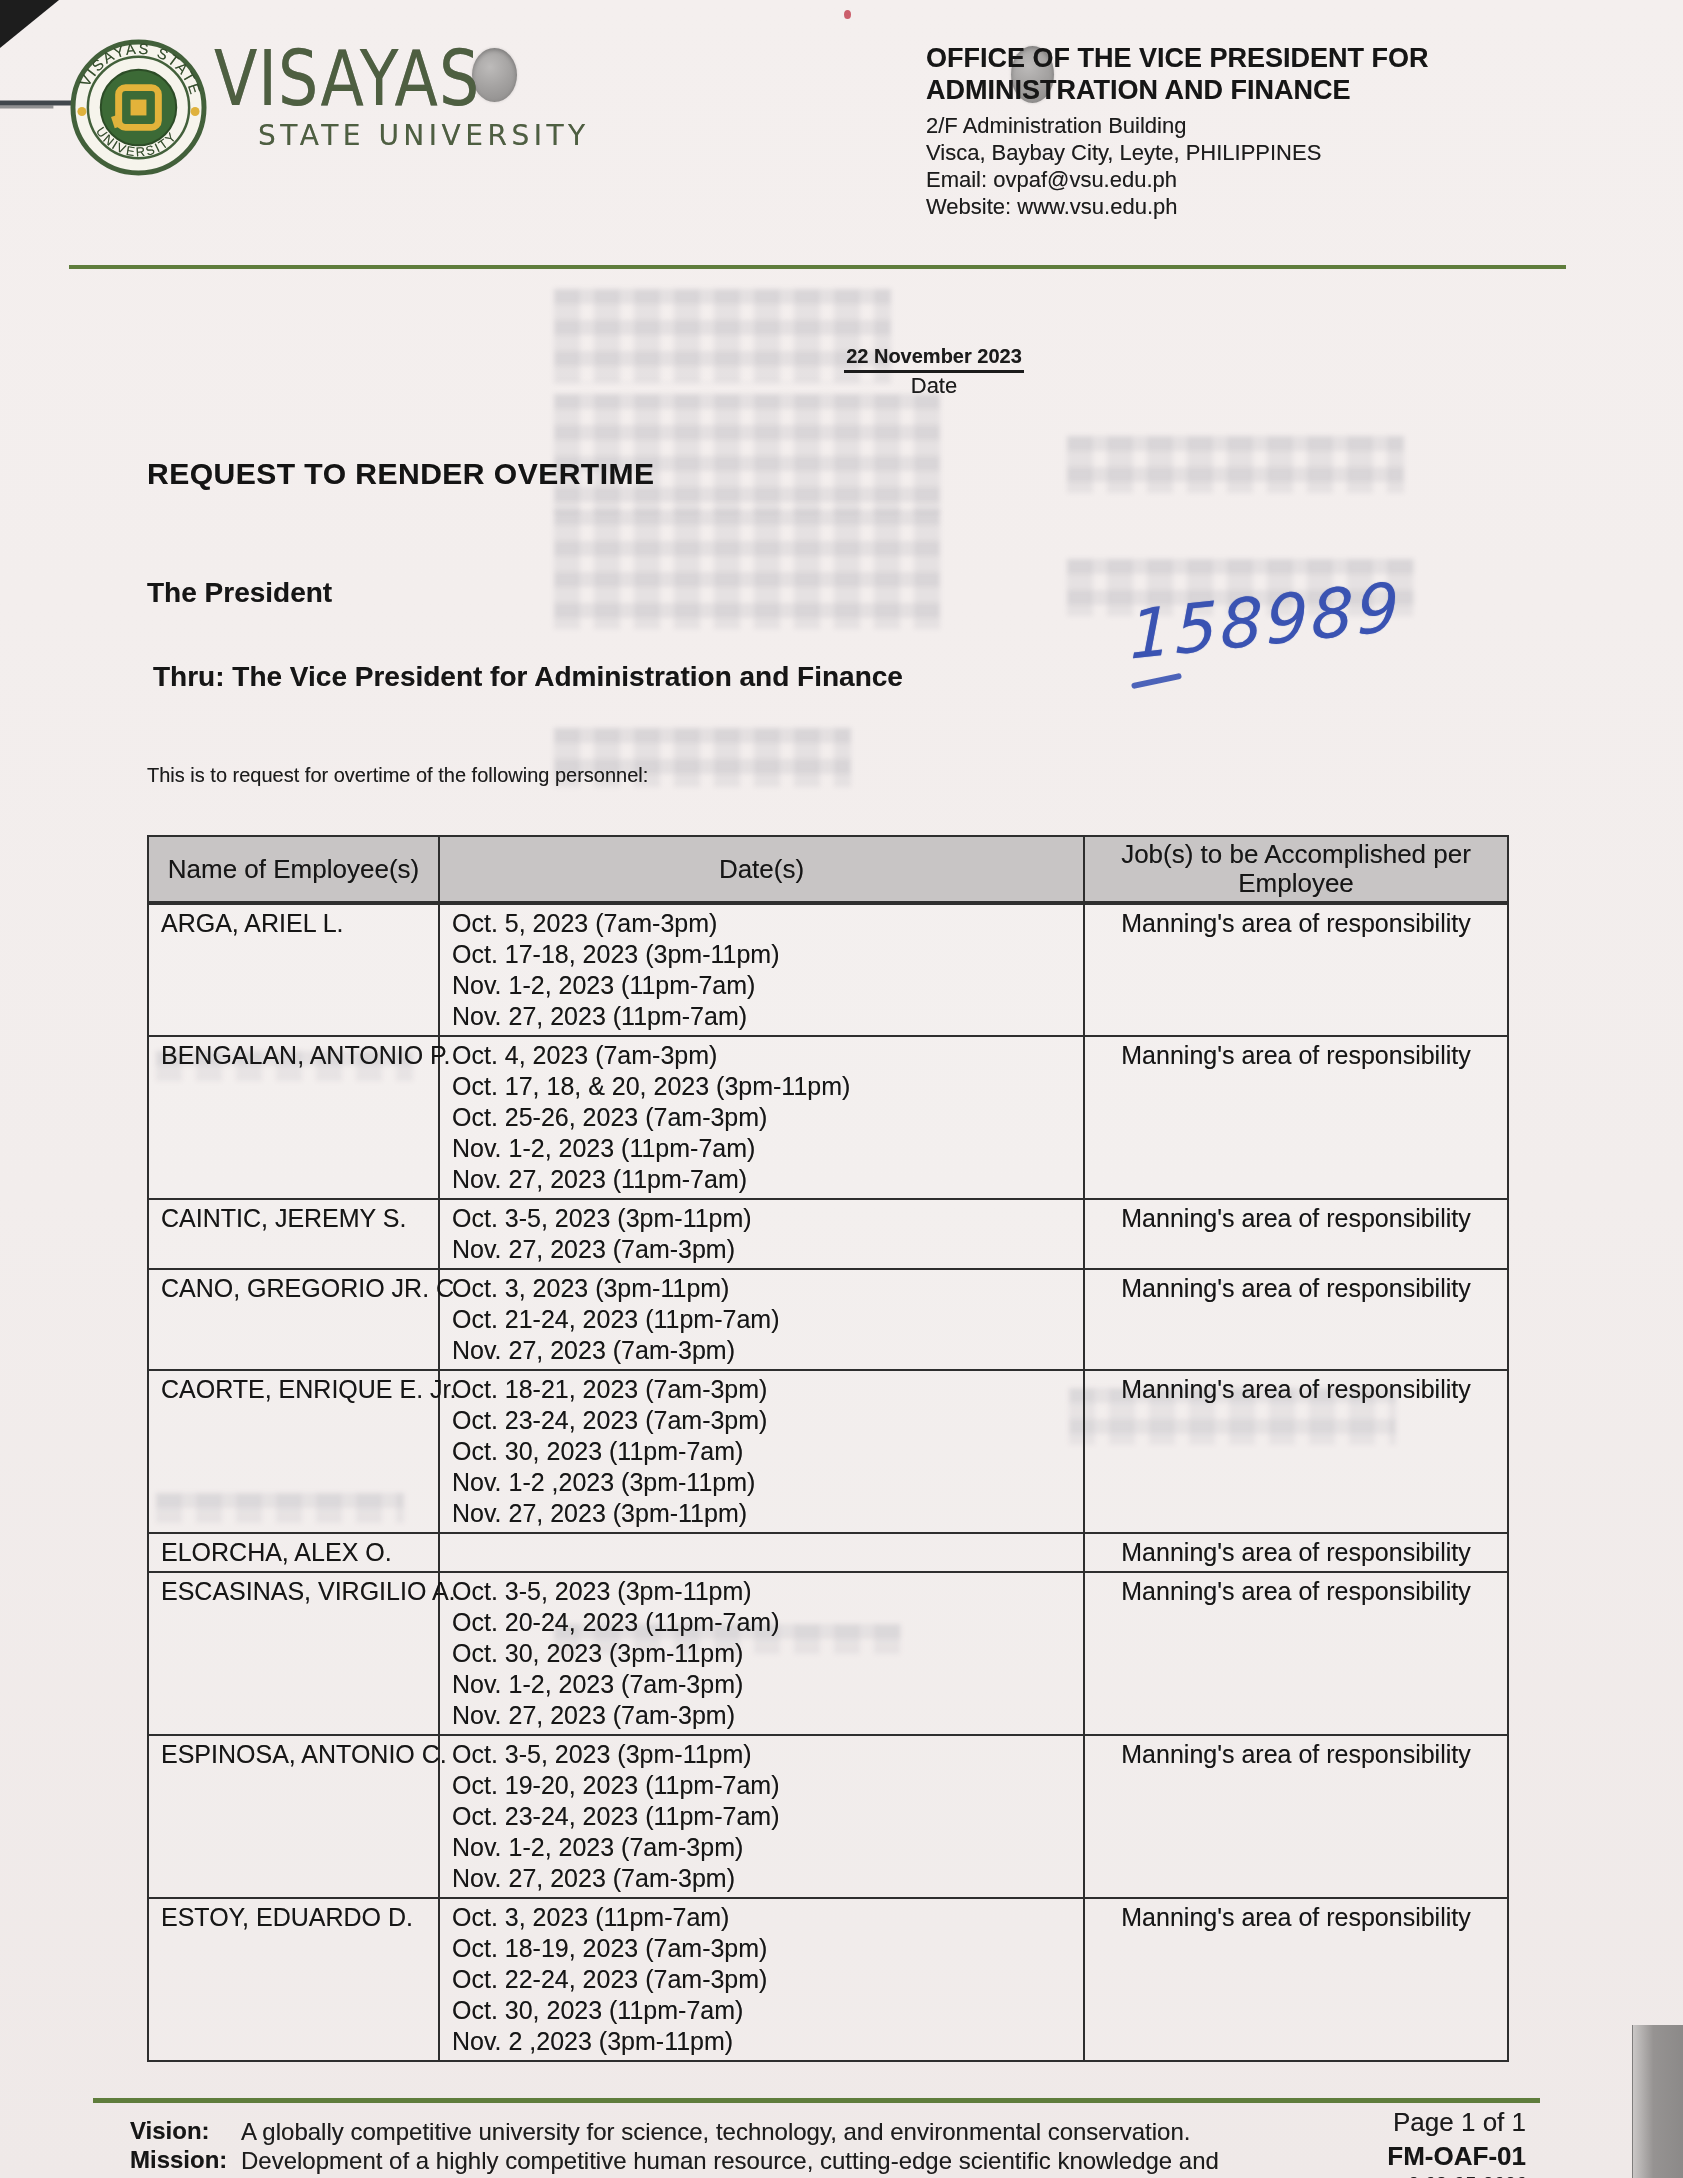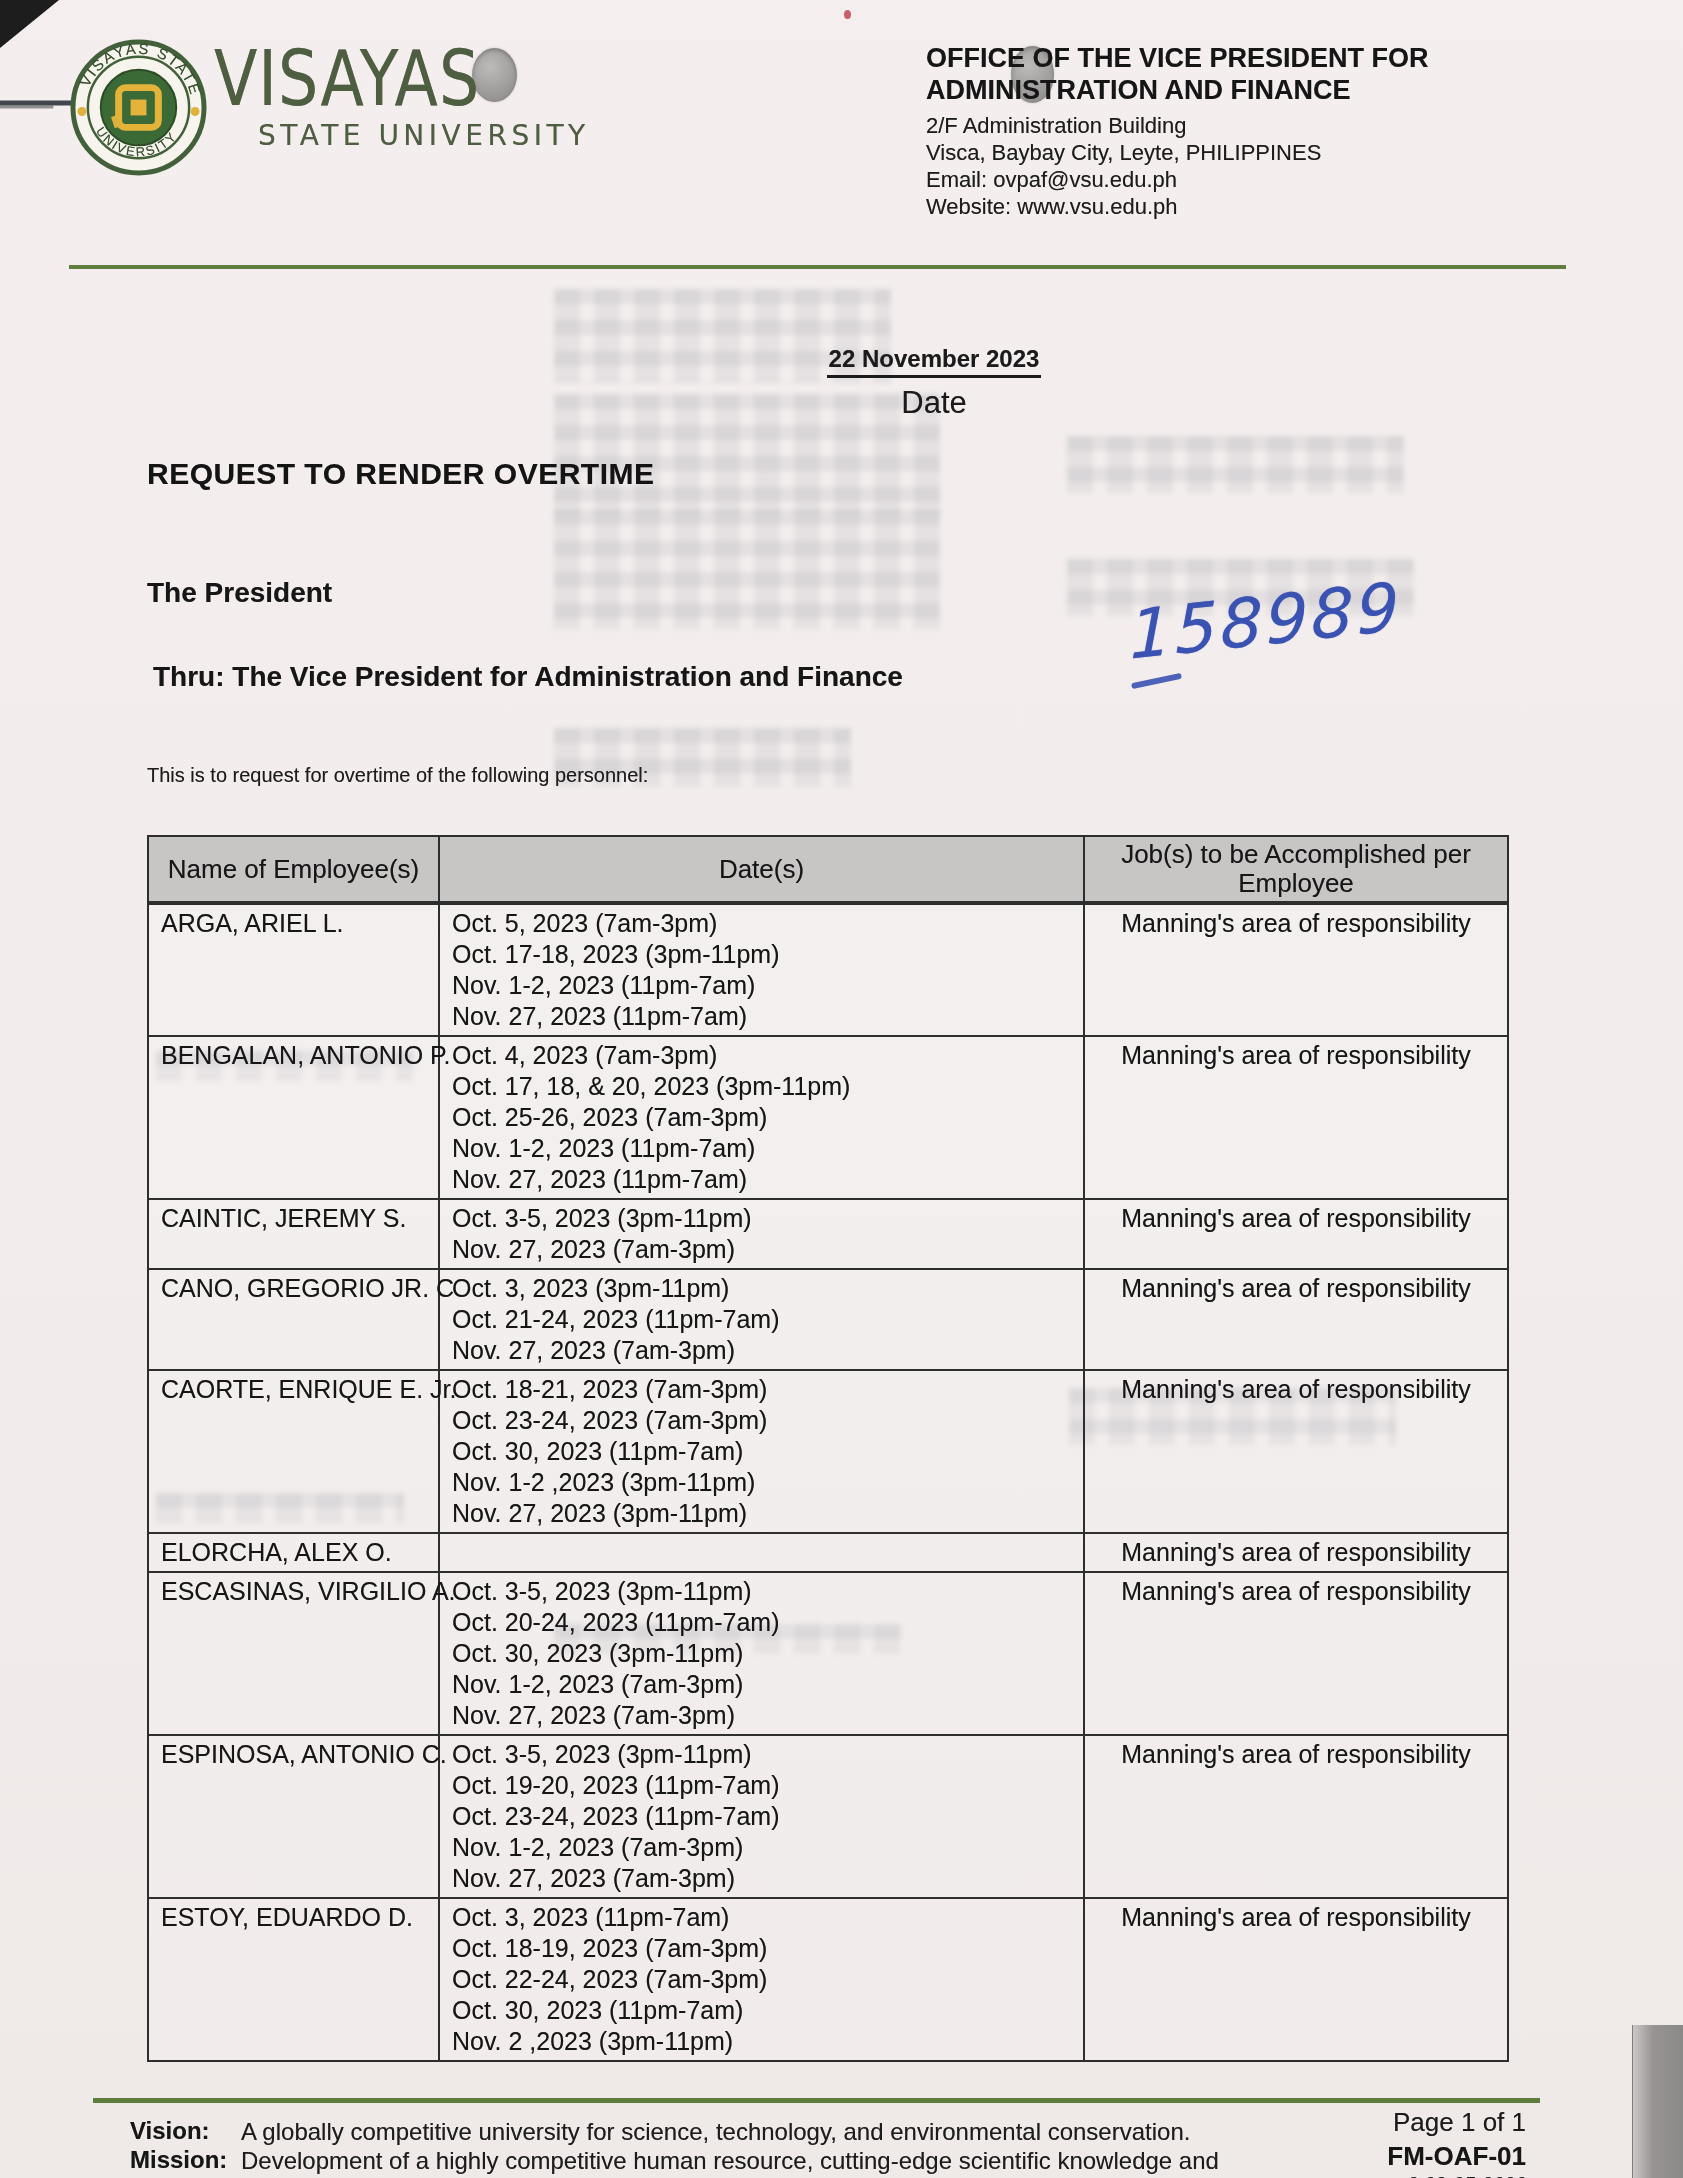--- a/index.html
+++ b/index.html
@@ -43,23 +43,23 @@
     font-size:28px;letter-spacing:4.5px;margin-left:44px;margin-top:8px;
     color:var(--brand-green,#4e5f41);white-space:nowrap;}
   .office-block{position:absolute;left:926px;top:42px;width:594px;}
   .office-title{font-weight:bold;font-size:27px;line-height:32px;color:#161616;width:515px;}
   .office-addr{margin-top:6px;font-size:22px;line-height:27px;color:#1c1c1c;}
   .green-rule{position:absolute;height:4px;background:var(--rule-green,#5f7d3c);}
   .rule-top{left:69px;top:265px;width:1497px;}
   .rule-bottom{left:93px;top:2098px;width:1447px;height:5px;}
   
   .date-block{position:absolute;left:820px;top:345px;width:228px;text-align:center;}
-  .date-value{font-size:24px;font-weight:bold;color:#1b1b1b;display:inline-block;
+  .date-value{font-size:20px;font-weight:bold;color:#1b1b1b;display:inline-block;
     border-bottom:3px solid #1b1b1b;padding:0 2px 2px 2px;}
-  .date-label{font-size:31px;margin-top:7px;color:#1b1b1b;}
+  .date-label{font-size:22px;margin-top:0;color:#1b1b1b;}
   .doc-title{position:absolute;left:147px;top:457px;width:941px;text-align:left;
     font-size:30px;font-weight:bold;letter-spacing:0.5px;color:#141414;}
   .addressee{position:absolute;left:147px;top:577px;font-size:28px;font-weight:bold;color:#161616;}
   .thru-line{position:absolute;left:153px;top:661px;font-size:28px;font-weight:bold;color:#161616;}
   .intro-line{position:absolute;left:147px;top:764px;font-size:20px;color:#1c1c1c;}
   .handwritten{position:absolute;left:1129px;top:582px;
     font-family:"DejaVu Sans",sans-serif;font-style:italic;
     font-size:67px;letter-spacing:3px;color:var(--ink-blue,#3a53b2);
     transform:rotate(-6deg) skewX(-6deg);text-shadow:0 0 1px rgba(58,83,178,.6);}
   .hw-underline{position:absolute;left:1131px;top:678px;width:51px;height:6px;border-radius:3px;

